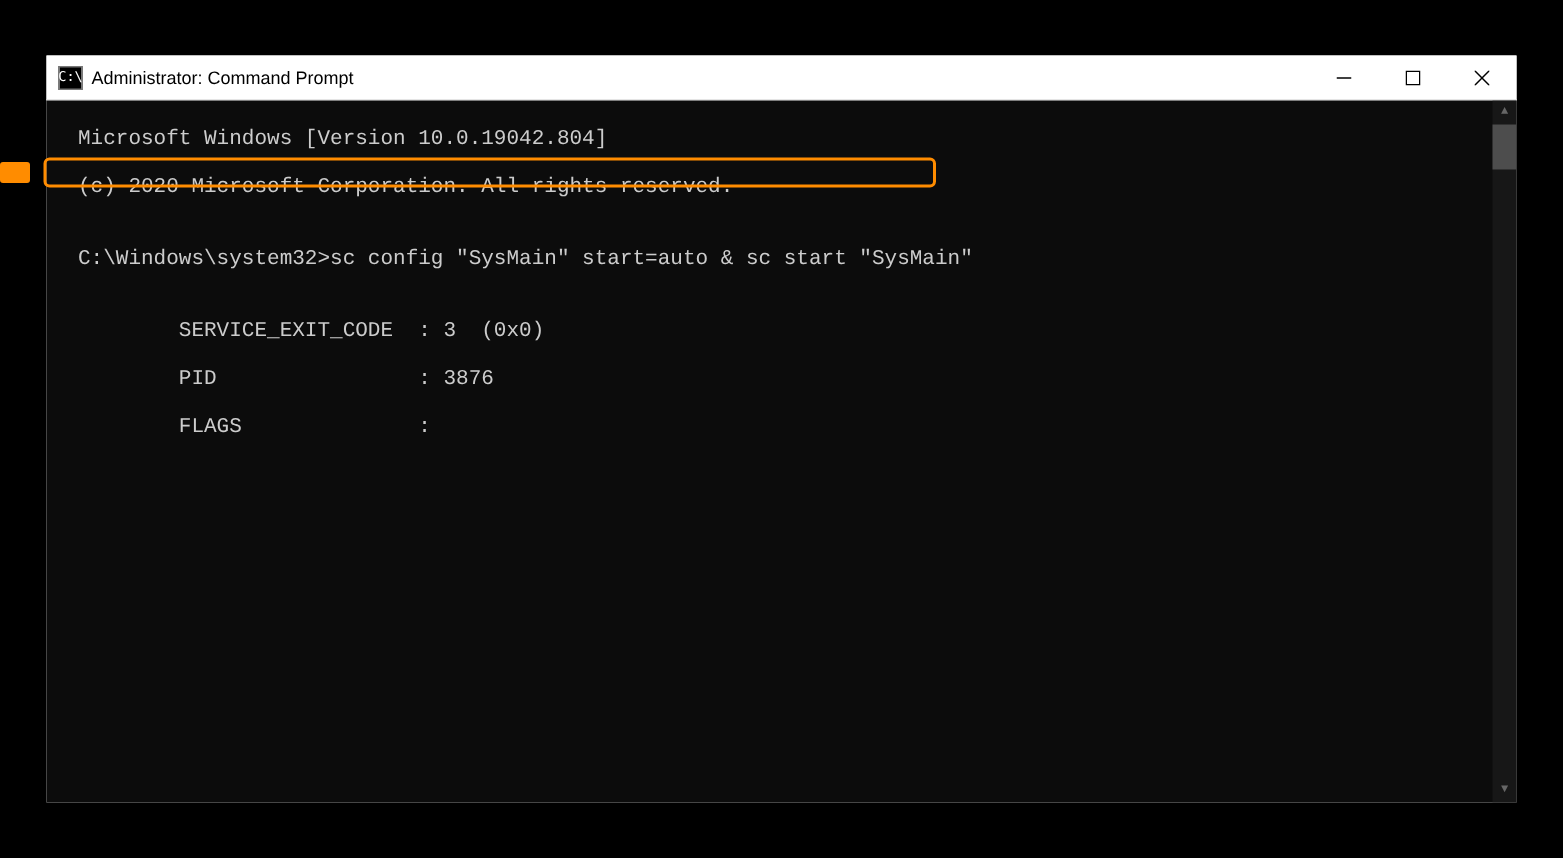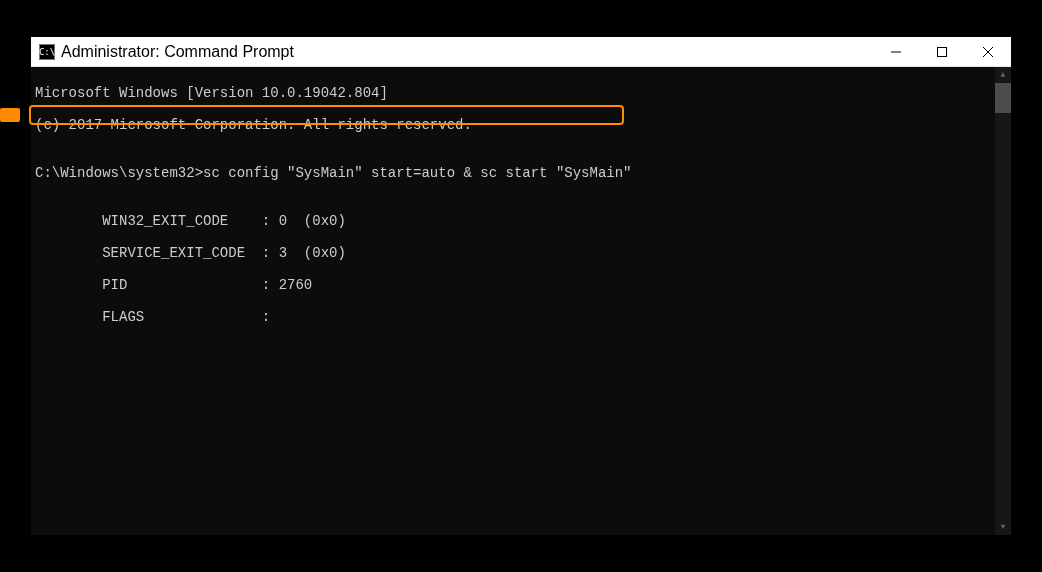--- a/index.html
+++ b/index.html
@@ -39,21 +39,21 @@
       color: #fff;
       display: flex;
       align-items: center;
       justify-content: center;
       font-size: 9px;
       font-family: "Consolas", monospace;
       margin-right: 6px;
       border: 1px solid #777;
     }
     .titlebar-text {
-      font-size: 16px;
+      font-size: 12px;
       color: #000;
       flex: 1;
     }
     .titlebar-buttons {
       display: flex;
       height: 100%;
     }
     .titlebar-btn {
       width: 46px;
       height: 100%;
@@ -117,20 +117,21 @@
       pointer-events: none;
     }
     .highlight-tab {
       position: absolute;
       background: #ff8c00;
       border-radius: 2px;
       pointer-events: none;
     }
     .console-line {
       display: block;
+      margin-left: 17px;
     }
   </style>
 </head>
 <body>
 
 <div class="highlight-tab" style="left: 0px; top: 108px; width: 20px; height: 14px;"></div>
 
 <div class="window">
   <div class="titlebar">
     <div class="titlebar-icon">C:\</div>
@@ -149,27 +150,26 @@
       <div class="titlebar-btn">
         <svg width="10" height="10" viewBox="0 0 10 10">
             <line x1="0" y1="0" x2="10" y2="10"></line>
             <line x1="10" y1="0" x2="0" y2="10"></line>
           </svg>
       </div>
     </div>
   </div>
   <div class="console">
 <span class="console-line">Microsoft Windows [Version 10.0.19042.804]</span>
-<span class="console-line">(c) 2017 Microsoft Corporation. All rights reserved.</span>
+<span class="console-line">(c) 2020 Microsoft Corporation. All rights reserved.</span>
 <span class="console-line"></span>
 <span class="console-line"><span>C:\Windows\system32&gt;</span><span>sc config "SysMain" start=auto &amp; sc start "SysMain"</span></span>
 <span class="console-line"></span>
-<span class="console-line">        WIN32_EXIT_CODE    : 0  (0x0)</span>
 <span class="console-line">        SERVICE_EXIT_CODE  : 3  (0x0)</span>
-<span class="console-line">        PID                : 2760</span>
+<span class="console-line">        PID                : 3876</span>
 <span class="console-line">        FLAGS              :</span>
 <span class="console-line"></span>
 
     <div class="scrollbar">
       <div class="scrollbar-arrow up">▲</div>
       <div class="scrollbar-thumb"></div>
       <div class="scrollbar-arrow down">▼</div>
     </div>
   </div>
 </div>

